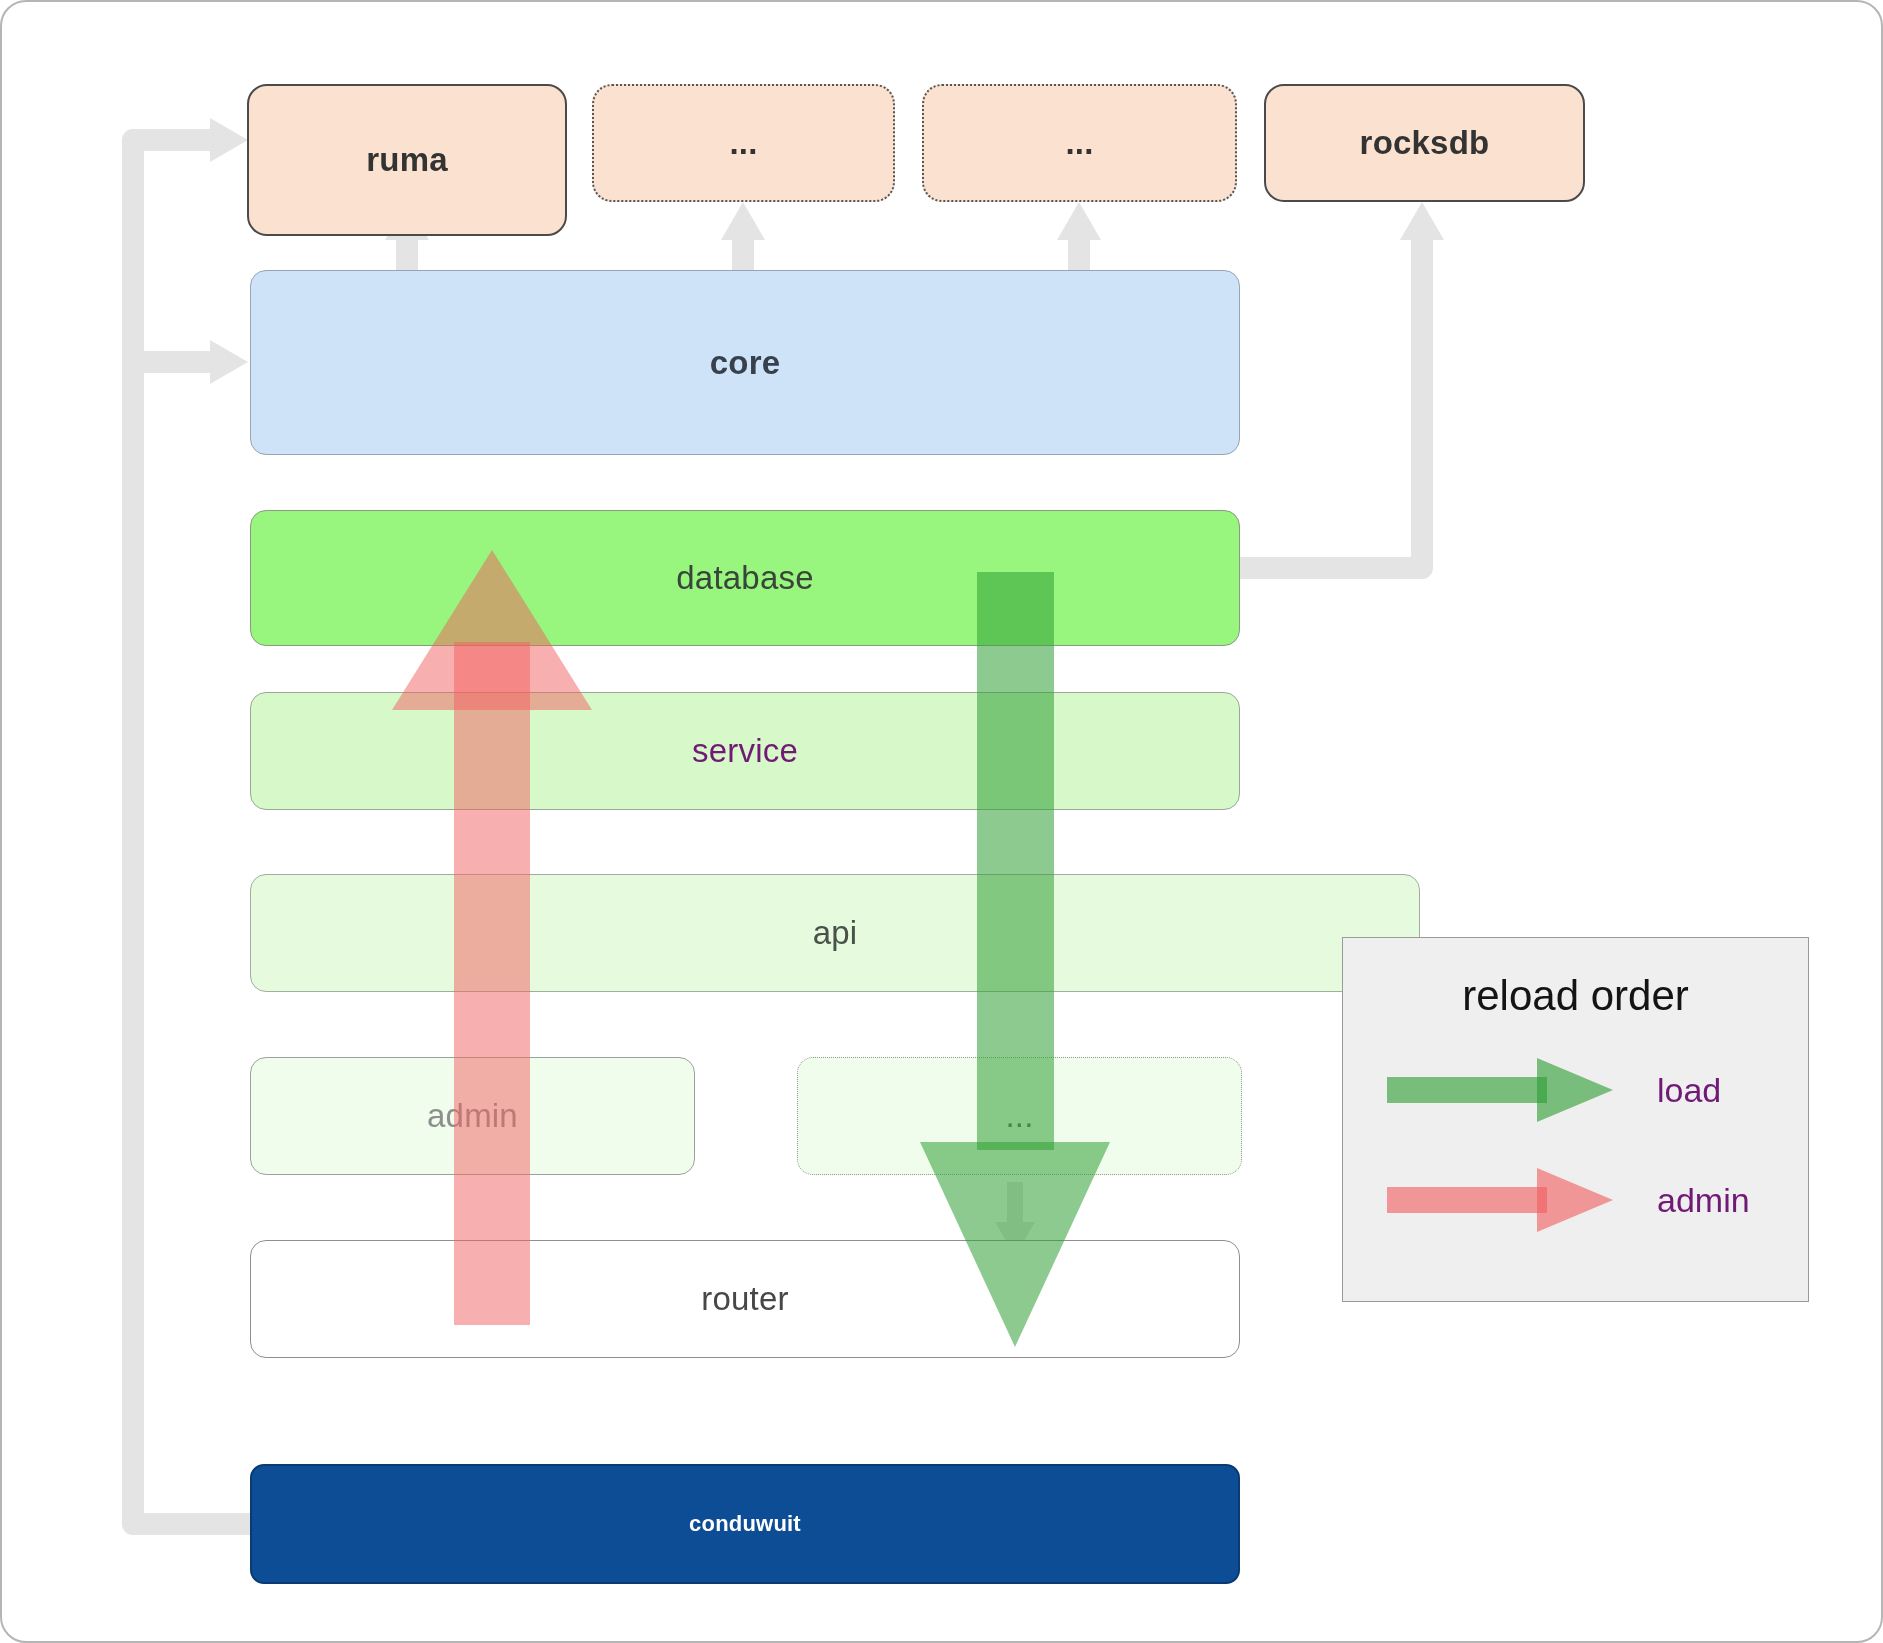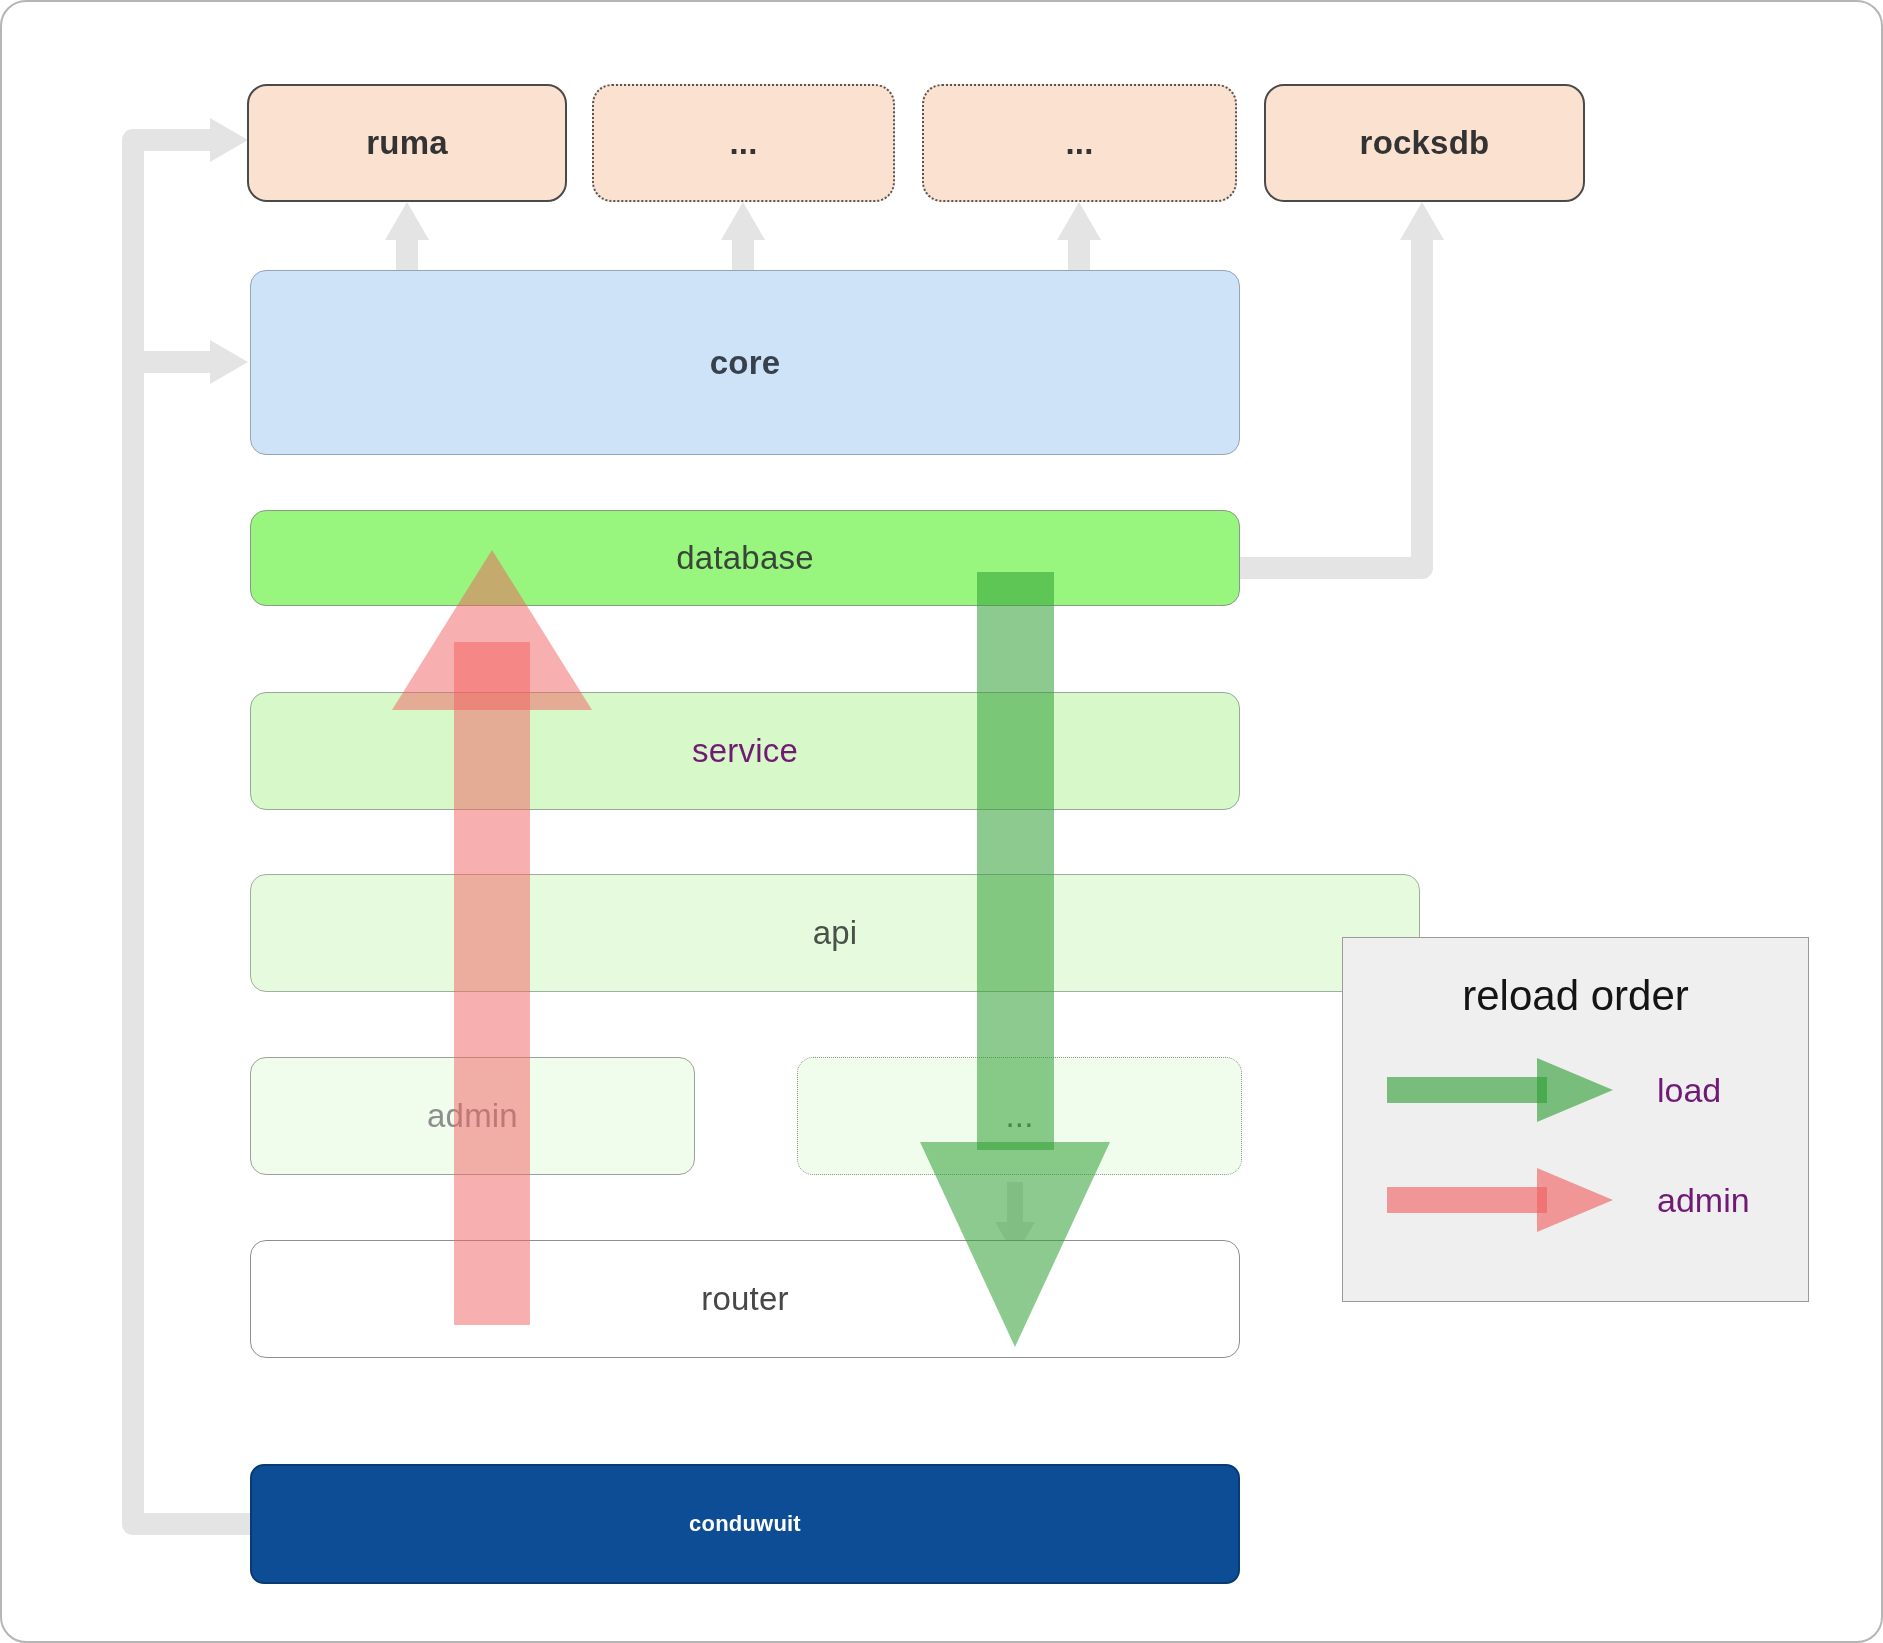--- a/index.html
+++ b/index.html
@@ -17,26 +17,26 @@
   .cstroke{stroke:var(--connector); stroke-width:22; fill:none; stroke-linejoin:round; stroke-linecap:butt;}
   .cstroke-thin{stroke:var(--connector); stroke-width:16; fill:none;}
   .cfill{fill:var(--connector);}
   .flow-unload{fill:var(--unload); opacity:.5;}
   .flow-load{fill:var(--load); opacity:.55;}
   .node{
     position:absolute; display:flex; align-items:center; justify-content:center;
     font-size:33px; color:#3d3d3d; border-radius:16px; box-sizing:border-box;
     border:1.5px solid #999; letter-spacing:.2px;
   }
-  .n-ruma     {left:245px; top:82px;  width:320px; height:118px; background:var(--peach); border:2px solid #4a4a4a; border-radius:20px; font-weight:600; color:#333;}
+  .n-ruma     {left:245px; top:82px;  width:320px; height:152px; background:var(--peach); border:2px solid #4a4a4a; border-radius:20px; font-weight:600; color:#333;}
   .n-etop1    {left:590px; top:82px;  width:303px; height:118px; background:var(--peach); border:2px dotted #555; border-radius:20px; font-weight:700; color:#333;}
   .n-etop2    {left:920px; top:82px;  width:315px; height:118px; background:var(--peach); border:2px dotted #555; border-radius:20px; font-weight:700; color:#333;}
   .n-rocksdb  {left:1262px;top:82px;  width:321px; height:118px; background:var(--peach); border:2px solid #4a4a4a; border-radius:20px; font-weight:600; color:#333;}
   .n-core     {left:248px; top:268px; width:990px; height:185px; background:var(--core-blue); border:1.5px solid #96a4b4; font-weight:600; color:#37404d;}
-  .n-database {left:248px; top:508px; width:990px; height:96px; background:var(--db-green); border:1.5px solid #8a9a85; color:#39453a;}
+  .n-database {left:248px; top:508px; width:990px; height:136px; background:var(--db-green); border:1.5px solid #8a9a85; color:#39453a;}
   .n-service  {left:248px; top:690px; width:990px; height:118px; background:var(--svc-green); border:1.5px solid #9aa897; color:#701a75;}
   .n-api      {left:248px; top:872px; width:1170px; height:118px; background:var(--api-green); border:1.5px solid #a2ad9f; color:#49524a;}
   .n-admin    {left:248px; top:1055px;width:445px; height:118px; background:var(--faint-green); border:1.5px solid #9aa399; color:#8e8e8e;}
   .n-eadmin   {left:795px; top:1055px;width:445px; height:118px; background:var(--faint-green); border:1.5px dotted #8f9a8d; color:#666;}
   .n-router   {left:248px; top:1238px;width:990px; height:118px; background:#ffffff; border:1.5px solid #8f8f8f; color:#474747;}
   .n-conduwuit{left:248px; top:1462px;width:990px; height:120px; background:var(--navy); border:2px solid #093a73; border-radius:14px; color:#ffffff; font-weight:700; font-size:22px;}
   .legend{
     position:absolute; left:1340px; top:935px; width:467px; height:365px; box-sizing:border-box;
     background:#efefef; border:1.5px solid #9a9a9a;
   }

